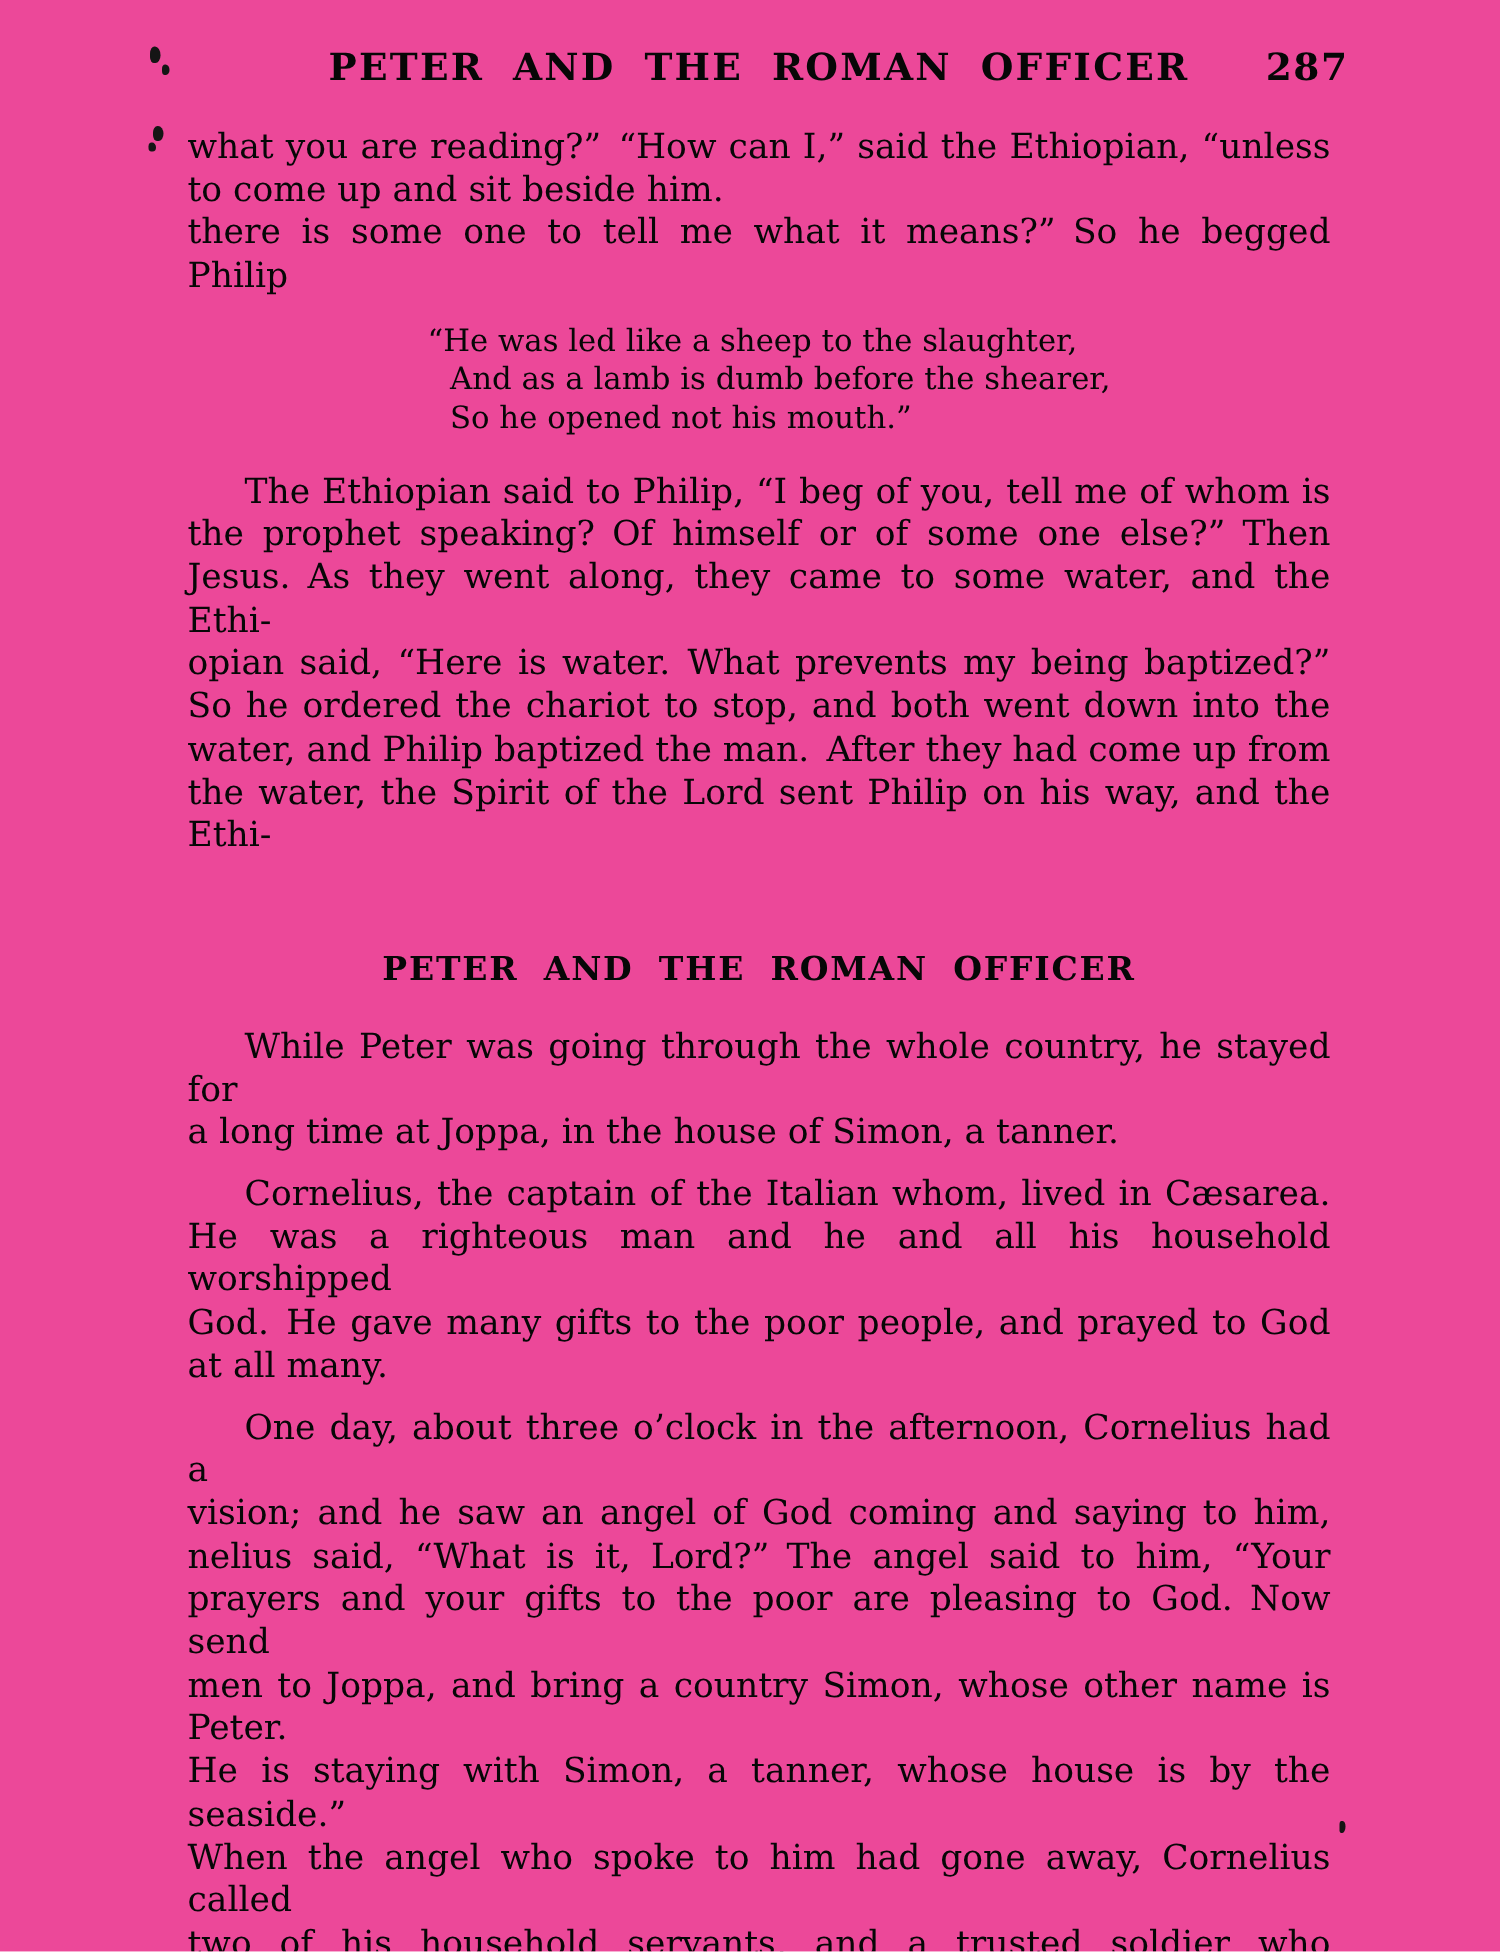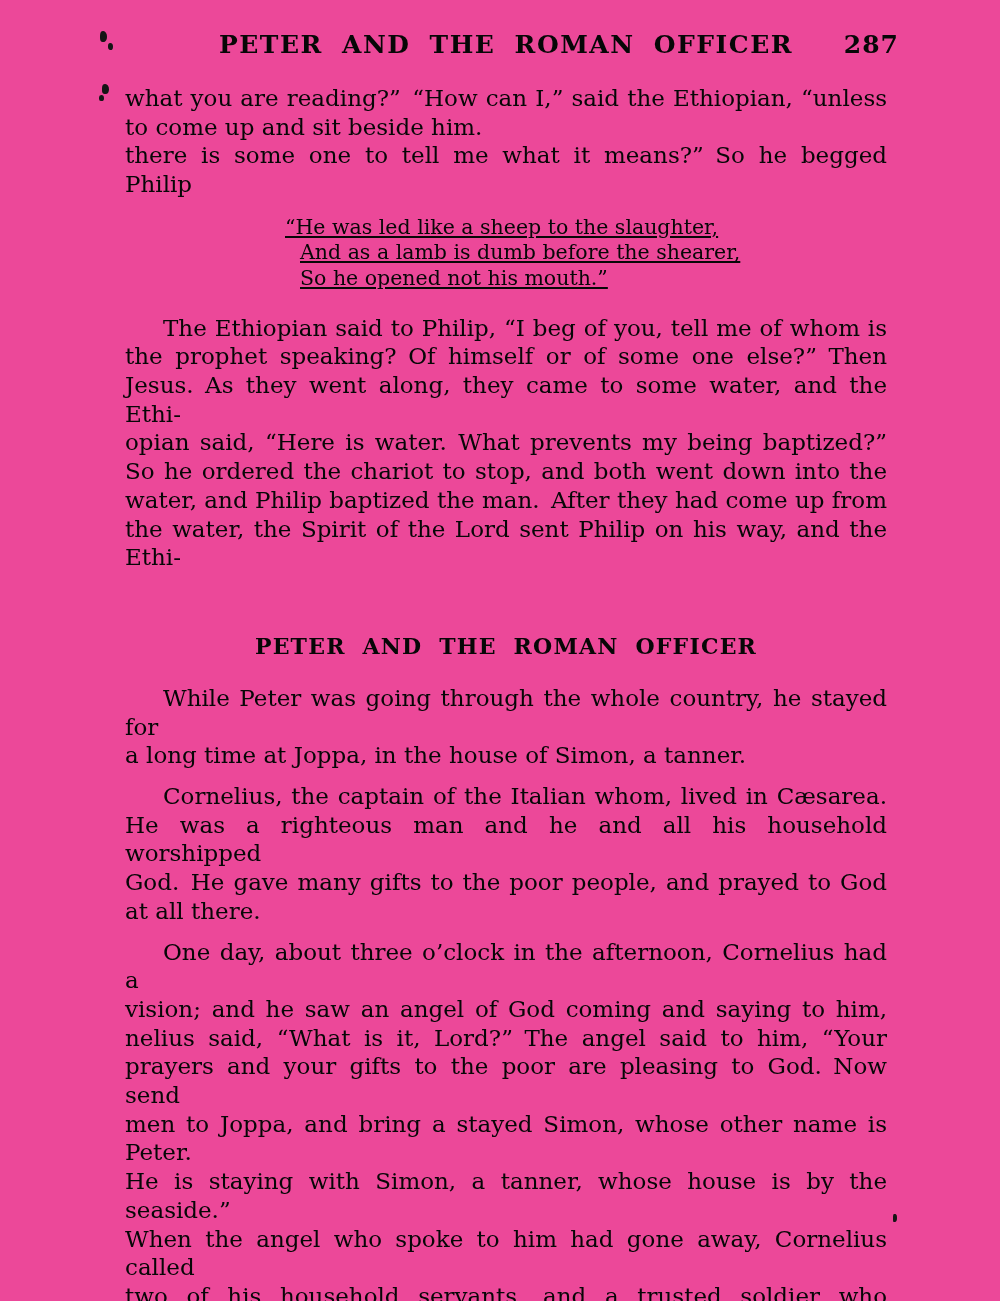--- a/index.html
+++ b/index.html
@@ -52,21 +52,21 @@
     text-justify: inter-word;
   }
   .e { text-align: left; }
   .ind { text-indent: 38px; }
   .para1 { margin-top: 22px; }
   .verse {
     margin: 16px 0 22px 172px;
     font-size: 20.5px;
     line-height: 25.6px;
   }
-  .verse .line { padding-left: 15px; text-decoration: underline; }
+  .verse .line { padding-left: 15px; }
   .verse .line:first-child { padding-left: 0; }
   .section-heading {
     margin-top: 60px;
     margin-bottom: 24px;
     text-align: center;
     font-weight: bold;
     font-size: 22px;
     line-height: 28px;
     letter-spacing: 1.2px;
     word-spacing: 8px;
@@ -128,29 +128,29 @@
 
     <div class="para">
       <div class="line j ind">While Peter was going through the whole country, he stayed for</div>
       <div class="line e">a long time at Joppa, in the house of Simon, a tanner.</div>
     </div>
 
     <div class="para">
       <div class="line j ind">Cornelius, the captain of the Italian whom, lived in Cæsarea.</div>
       <div class="line j">He was a righteous man and he and all his household worshipped</div>
       <div class="line j">God. He gave many gifts to the poor people, and prayed to God</div>
-      <div class="line e">at all there.</div>
+      <div class="line e">at all many.</div>
     </div>
 
     <div class="para">
       <div class="line j ind">One day, about three o’clock in the afternoon, Cornelius had a</div>
       <div class="line j">vision; and he saw an angel of God coming and saying to him,</div>
       <div class="line j">nelius said, “What is it, Lord?” The angel said to him, “Your</div>
       <div class="line j">prayers and your gifts to the poor are pleasing to God. Now send</div>
-      <div class="line j">men to Joppa, and bring a stayed Simon, whose other name is Peter.</div>
+      <div class="line j">men to Joppa, and bring a country Simon, whose other name is Peter.</div>
       <div class="line j">He is staying with Simon, a tanner, whose house is by the seaside.”</div>
       <div class="line j">When the angel who spoke to him had gone away, Cornelius called</div>
       <div class="line j">two of his household servants, and a trusted soldier who constantly</div>
       <div class="line e">them to Joppa.</div>
     </div>
 
     <div class="para">
       <div class="line j ind">On the next day, about noon, as they were on their way, and</div>
     </div>
 

